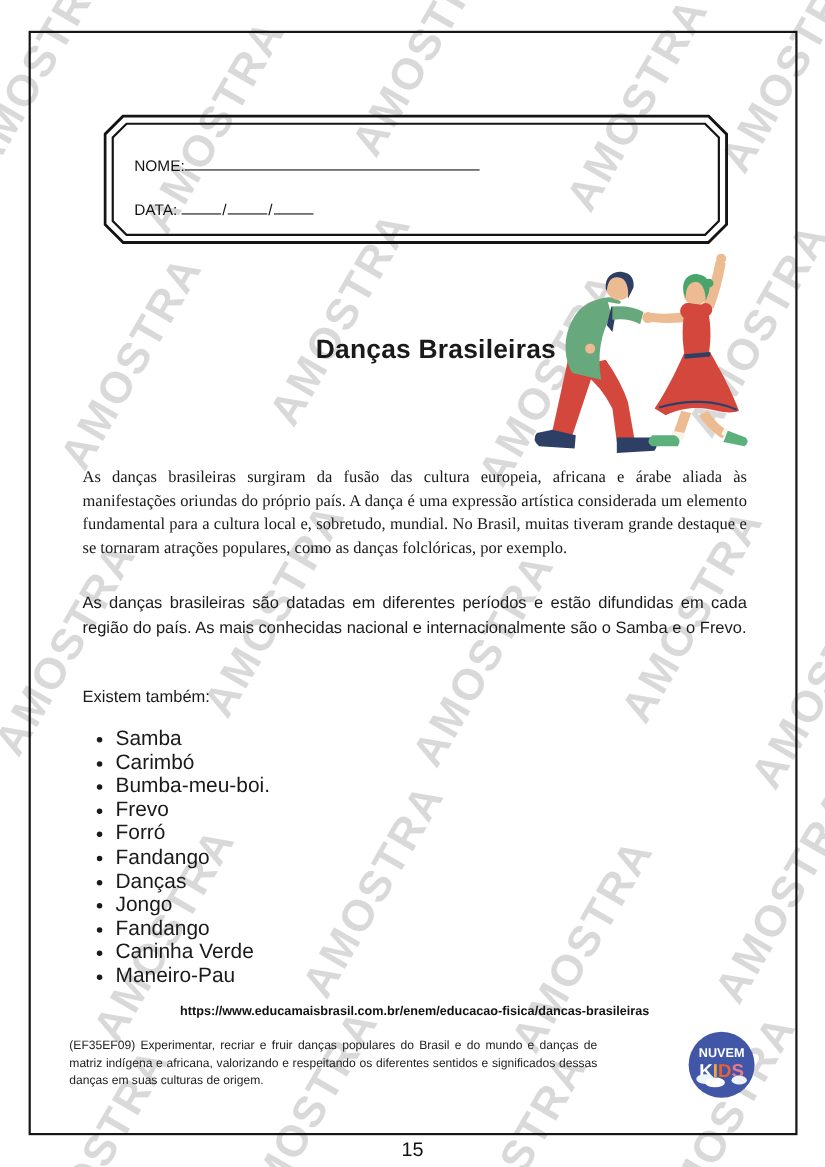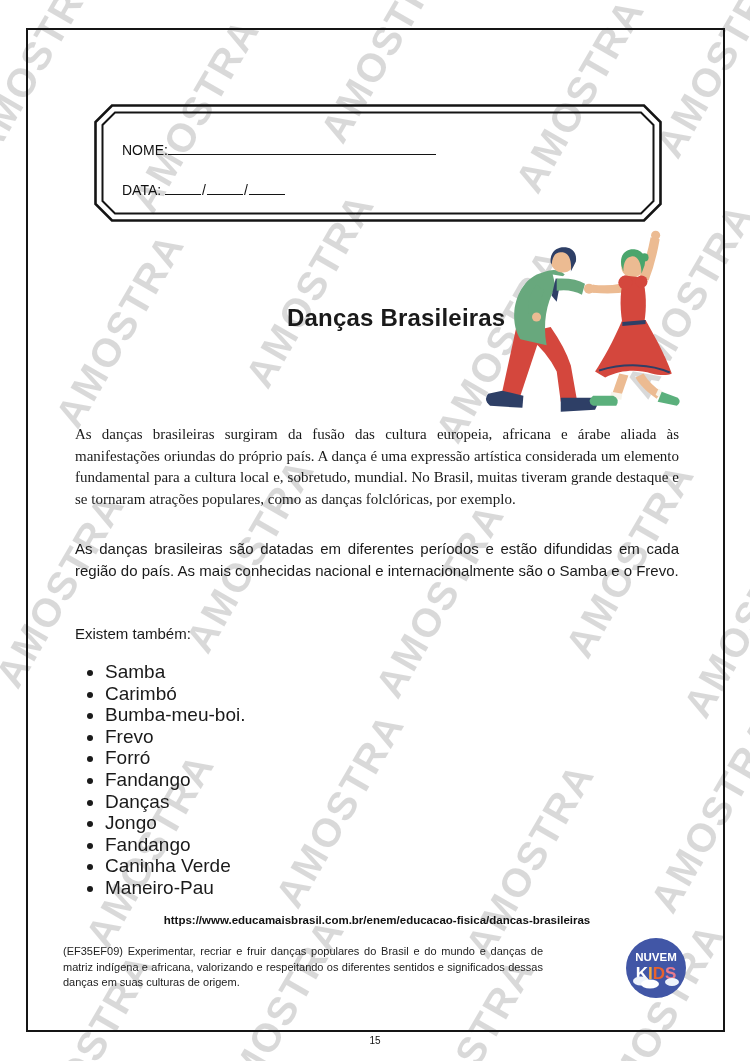--- a/index.html
+++ b/index.html
@@ -46,21 +46,21 @@
   
   .source-url{
     position:absolute;left:75px;top:914px;width:604px;text-align:center;
     font-size:11.5px;font-weight:bold;color:#111;
   }
   .skill{
     position:absolute;left:63px;top:944px;width:480px;
     font-size:11px;line-height:15.5px;text-align:justify;color:#222;
   }
   .logo{position:absolute;left:624px;top:936px;width:64px;height:64px;}
-  .pagenum{position:absolute;left:0;top:1035px;width:750px;text-align:center;font-size:10px;color:#111;}
+  .pagenum{position:absolute;left:0;top:1035px;width:750px;text-align:center;font-size:18px;color:#111;}
 </style>
 </head>
 <body>
 
 <div class="page">
 
   <div class="wm-layer">
       <span class="wm" style="left: 35px; top: 60px;">AMOSTRA</span>
       <span class="wm" style="left: 195px; top: 115px;">AMOSTRA</span>
       <span class="wm" style="left: 385px; top: 45px;">AMOSTRA</span>

